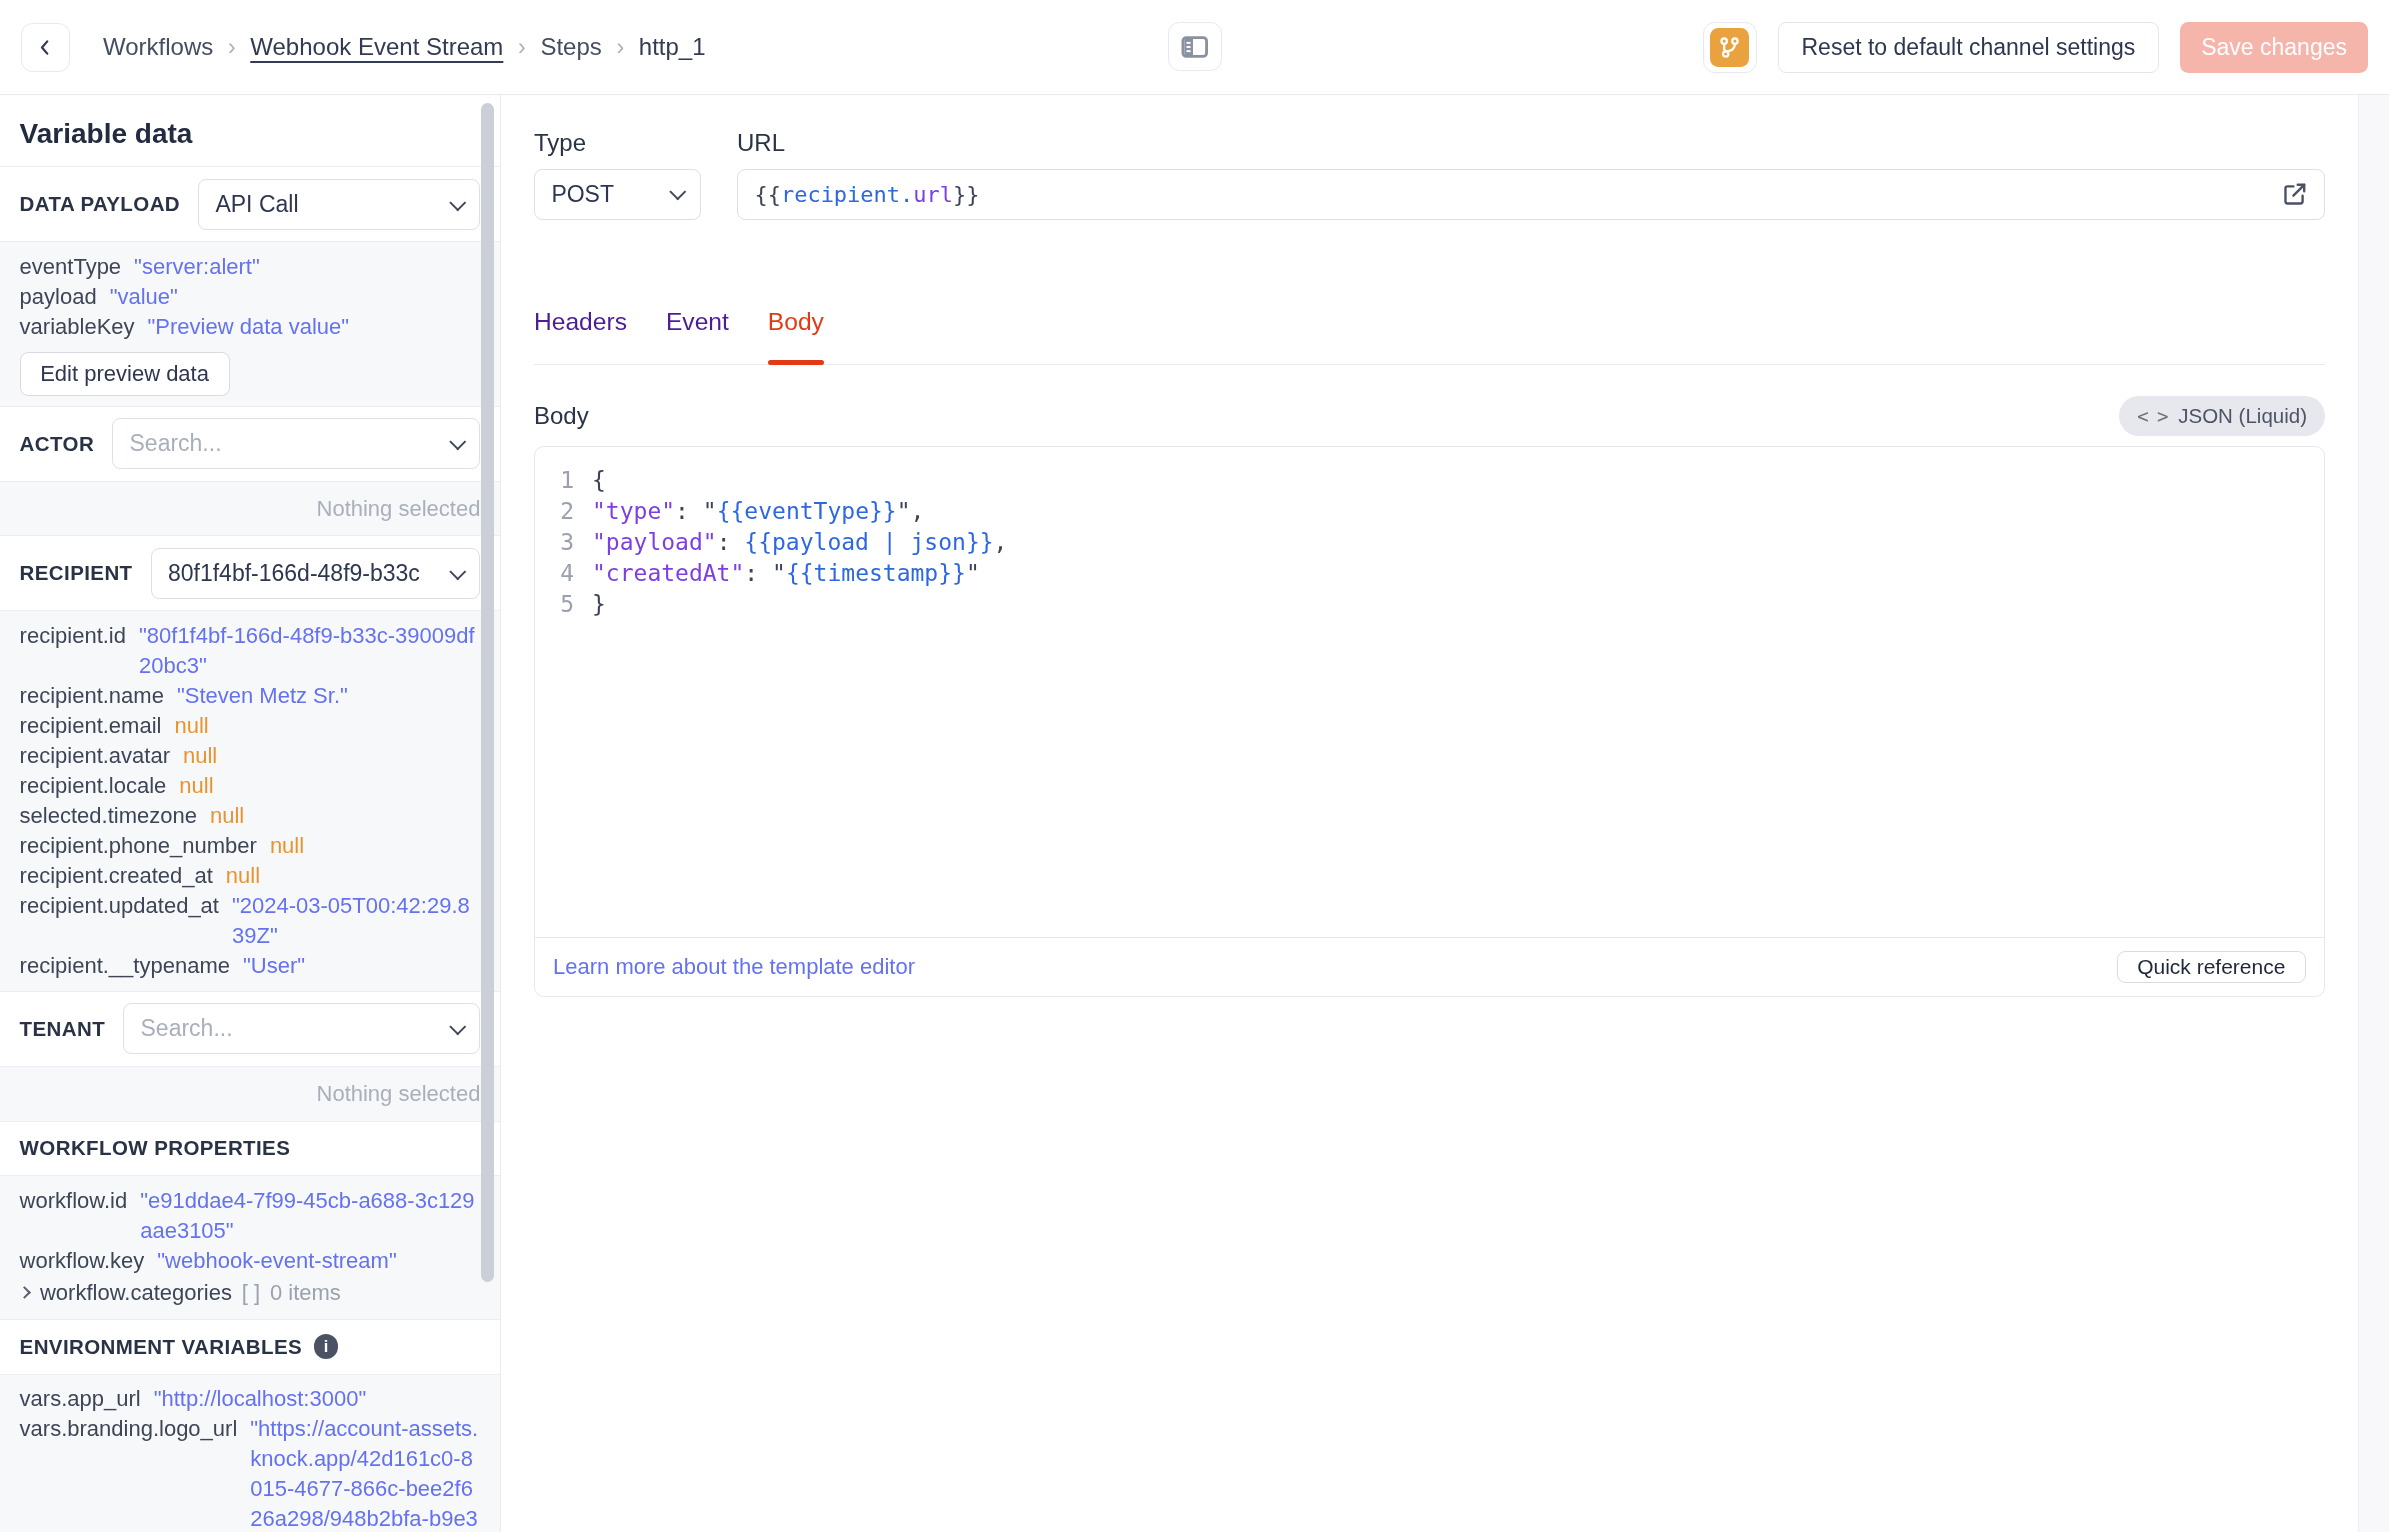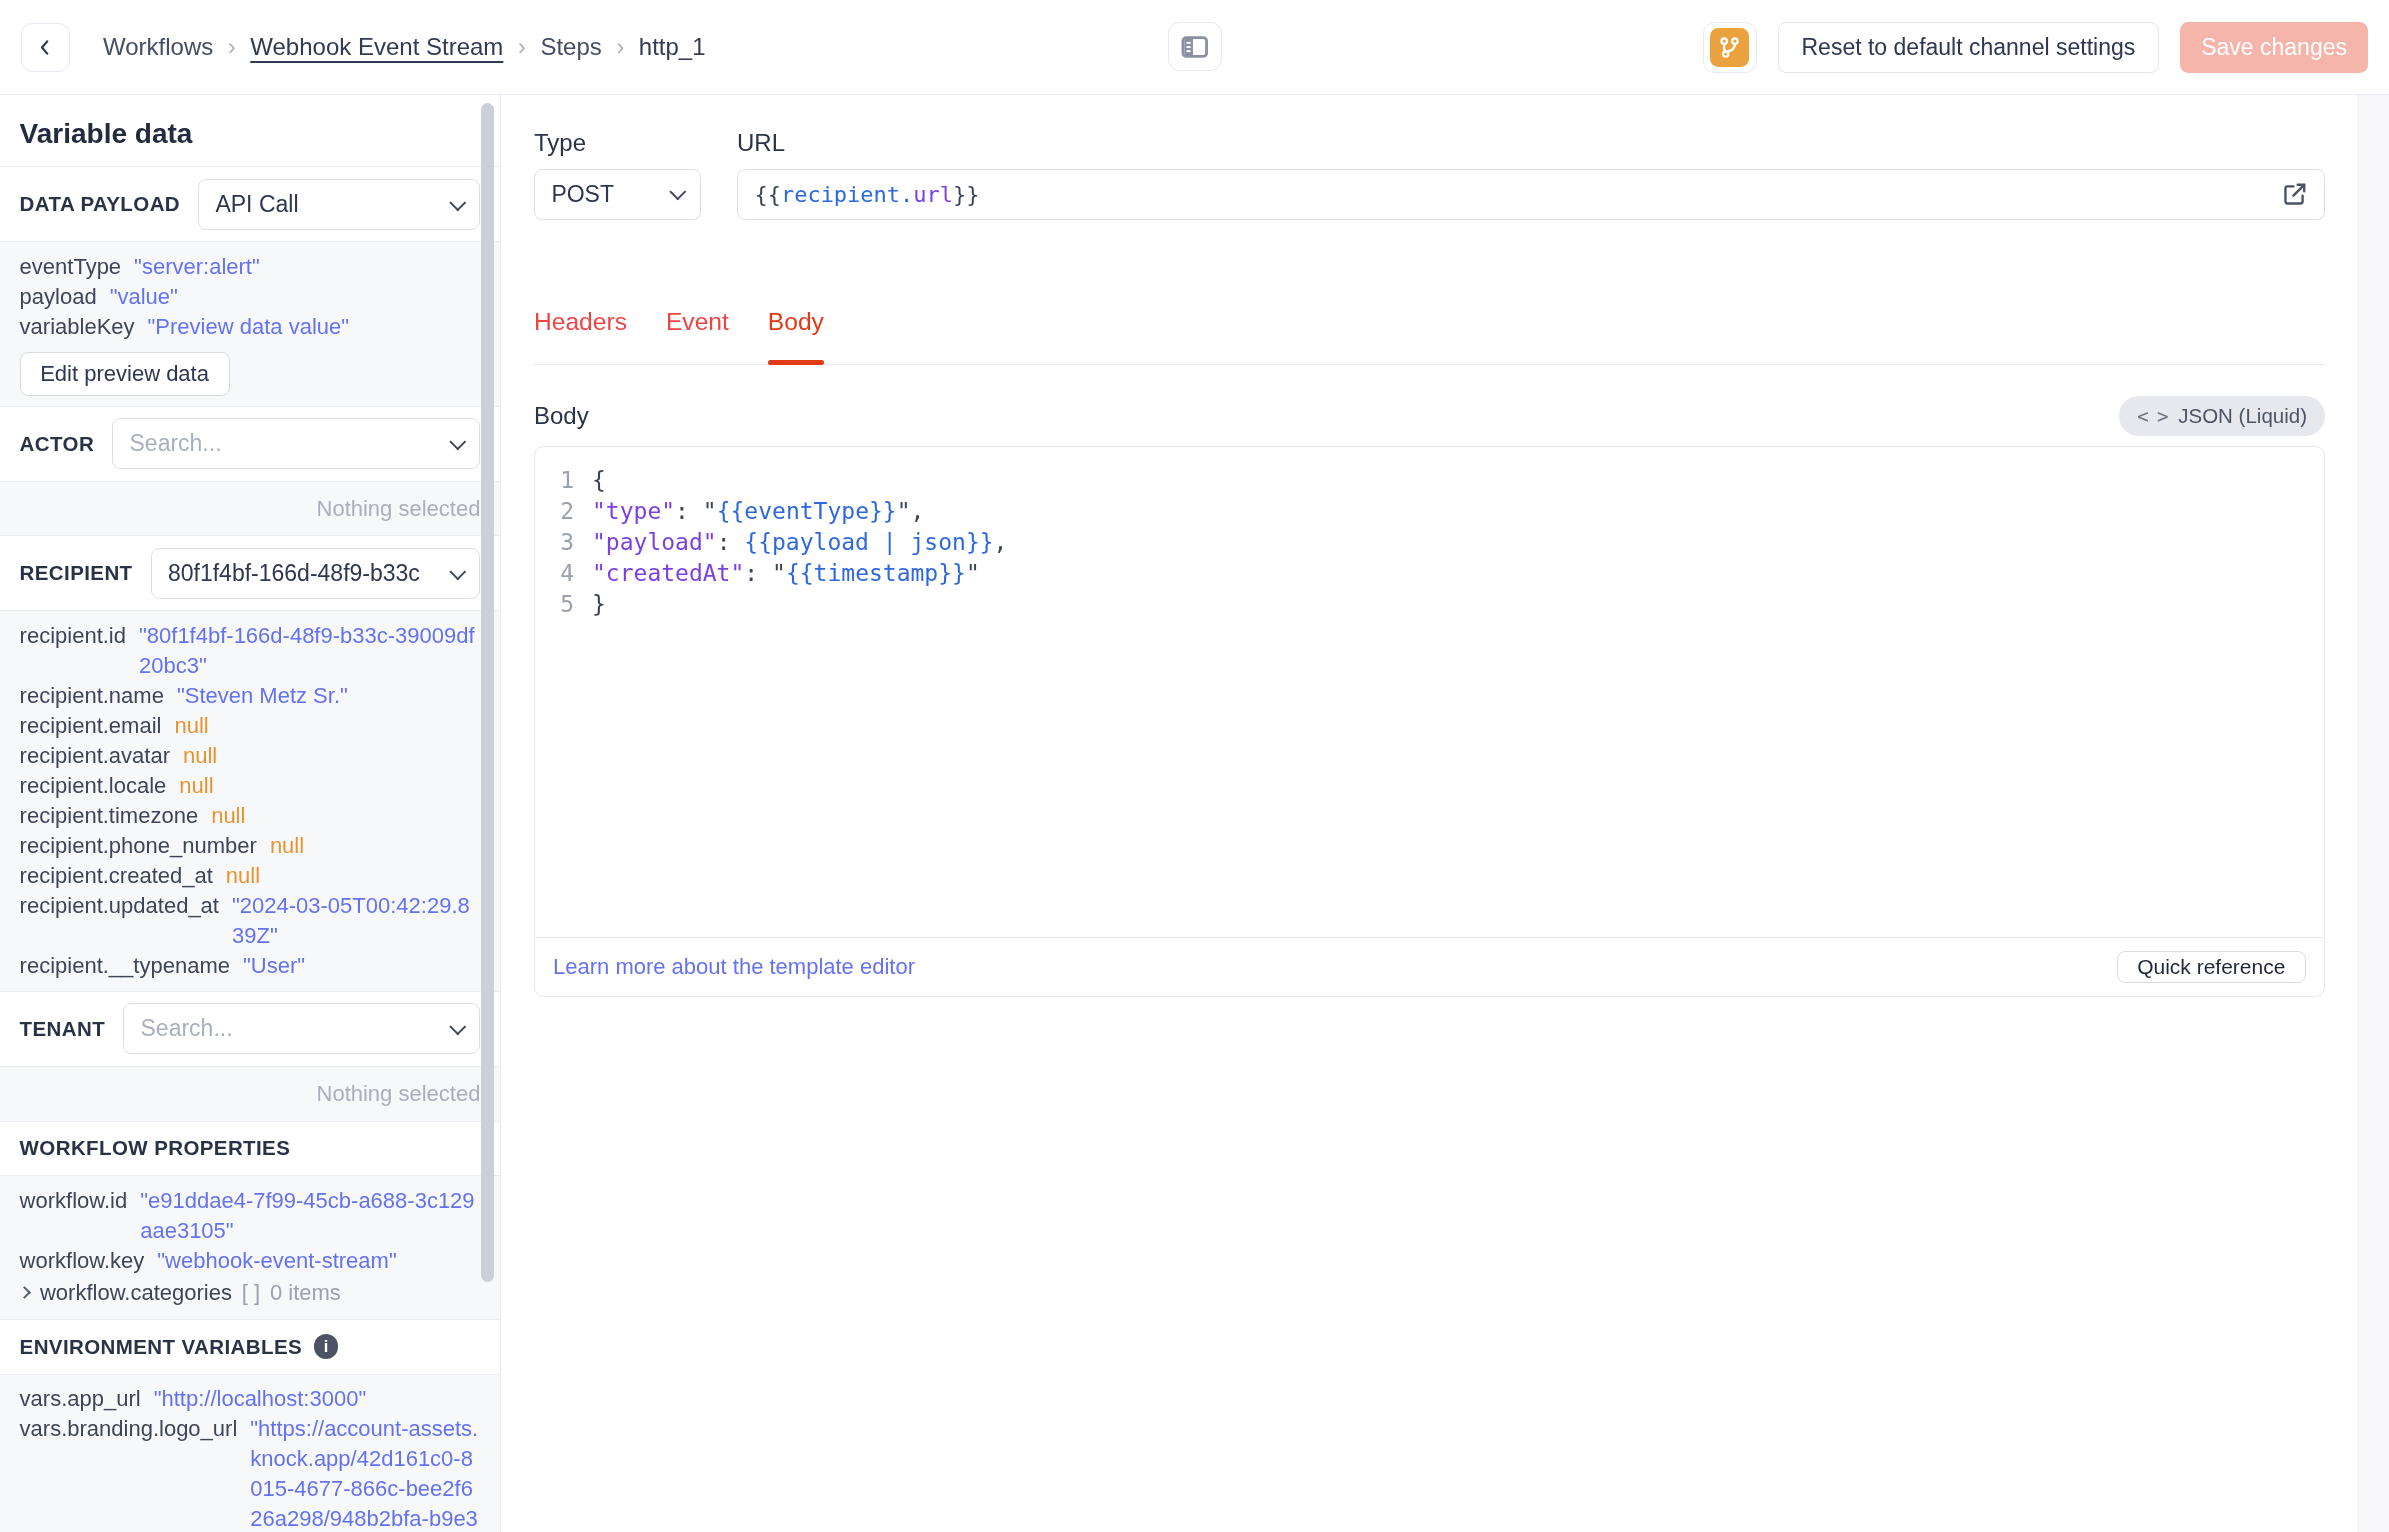--- a/index.html
+++ b/index.html
@@ -92,21 +92,21 @@
   .field-type { width:167px; flex:0 0 auto; }
   .field-url { flex:1; min-width:0; }
   .url-input {
     height:51px; border:1.6px solid #dddfe7; border-radius:8.2px; background:#fff;
     display:flex; align-items:center; padding:0 16.4px; cursor:text;
   }
   .mono { font-family:"DejaVu Sans Mono", monospace; font-size:22px; }
   .ext-link { margin-left:auto; display:flex; align-items:center; cursor:pointer; }
 
   .tabs { display:flex; gap:39px; margin-top:88px; border-bottom:1.6px solid #e9eaf0; }
-  .tab { font-size:24.6px; color:#ef4444; padding-bottom:28px; position:relative; cursor:pointer; }
+  .tab { font-size:24.6px; color:#4c1d95; padding-bottom:28px; position:relative; cursor:pointer; }
   .tab.active { color:#e23a17; }
   .tab.active::after { content:""; position:absolute; left:0; right:0; bottom:-1.6px; height:4.9px; background:#e23a17; border-radius:2.5px; }
 
   .body-head { display:flex; align-items:center; justify-content:space-between; margin-top:31px; }
   .body-label { font-size:24px; color:#2b3347; }
   .badge {
     display:flex; align-items:center; gap:11.5px; background:#e7e8ed; border-radius:818px;
     padding:8.2px 18px; font-size:20.5px; color:#4d5466;
   }
   .badge .code-glyph { font-family:"DejaVu Sans Mono", monospace; font-size:19px; color:#6b7280; letter-spacing:-1.6px; }
@@ -238,21 +238,21 @@
         </div>
         <div class="prop-row">
           <span class="prop-key">recipient.avatar</span>
           <span class="prop-val null">null</span>
         </div>
         <div class="prop-row">
           <span class="prop-key">recipient.locale</span>
           <span class="prop-val null">null</span>
         </div>
         <div class="prop-row">
-          <span class="prop-key">recipient.timezone</span>
+          <span class="prop-key">selected.timezone</span>
           <span class="prop-val null">null</span>
         </div>
         <div class="prop-row">
           <span class="prop-key">recipient.phone_number</span>
           <span class="prop-val null">null</span>
         </div>
         <div class="prop-row">
           <span class="prop-key">recipient.created_at</span>
           <span class="prop-val null">null</span>
         </div>

